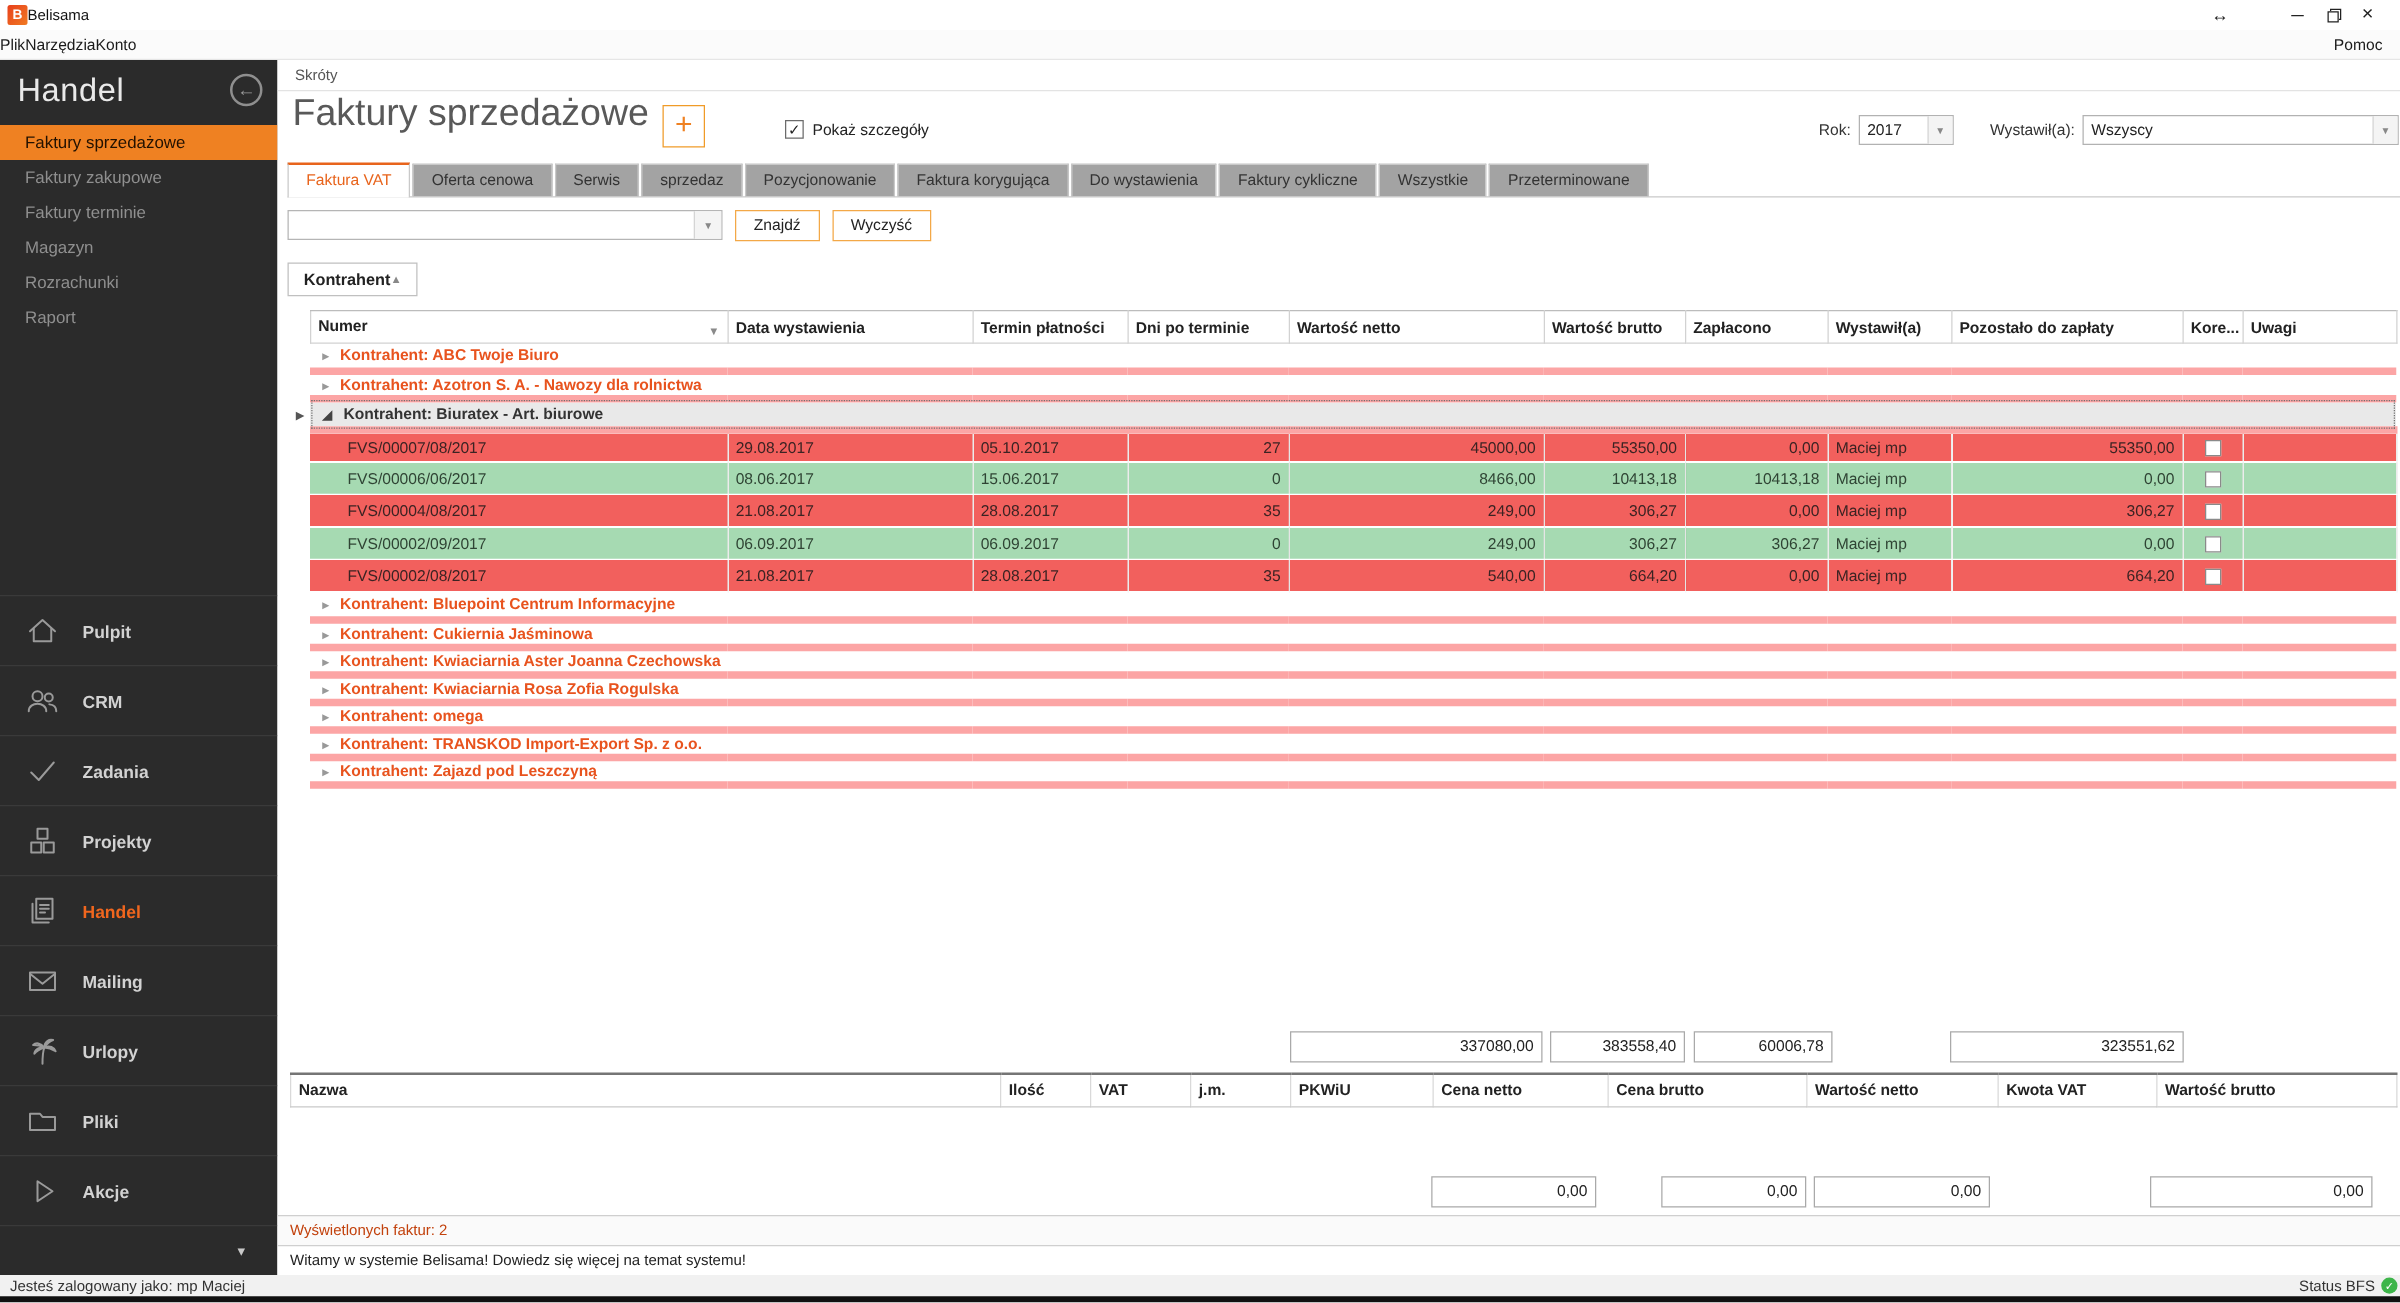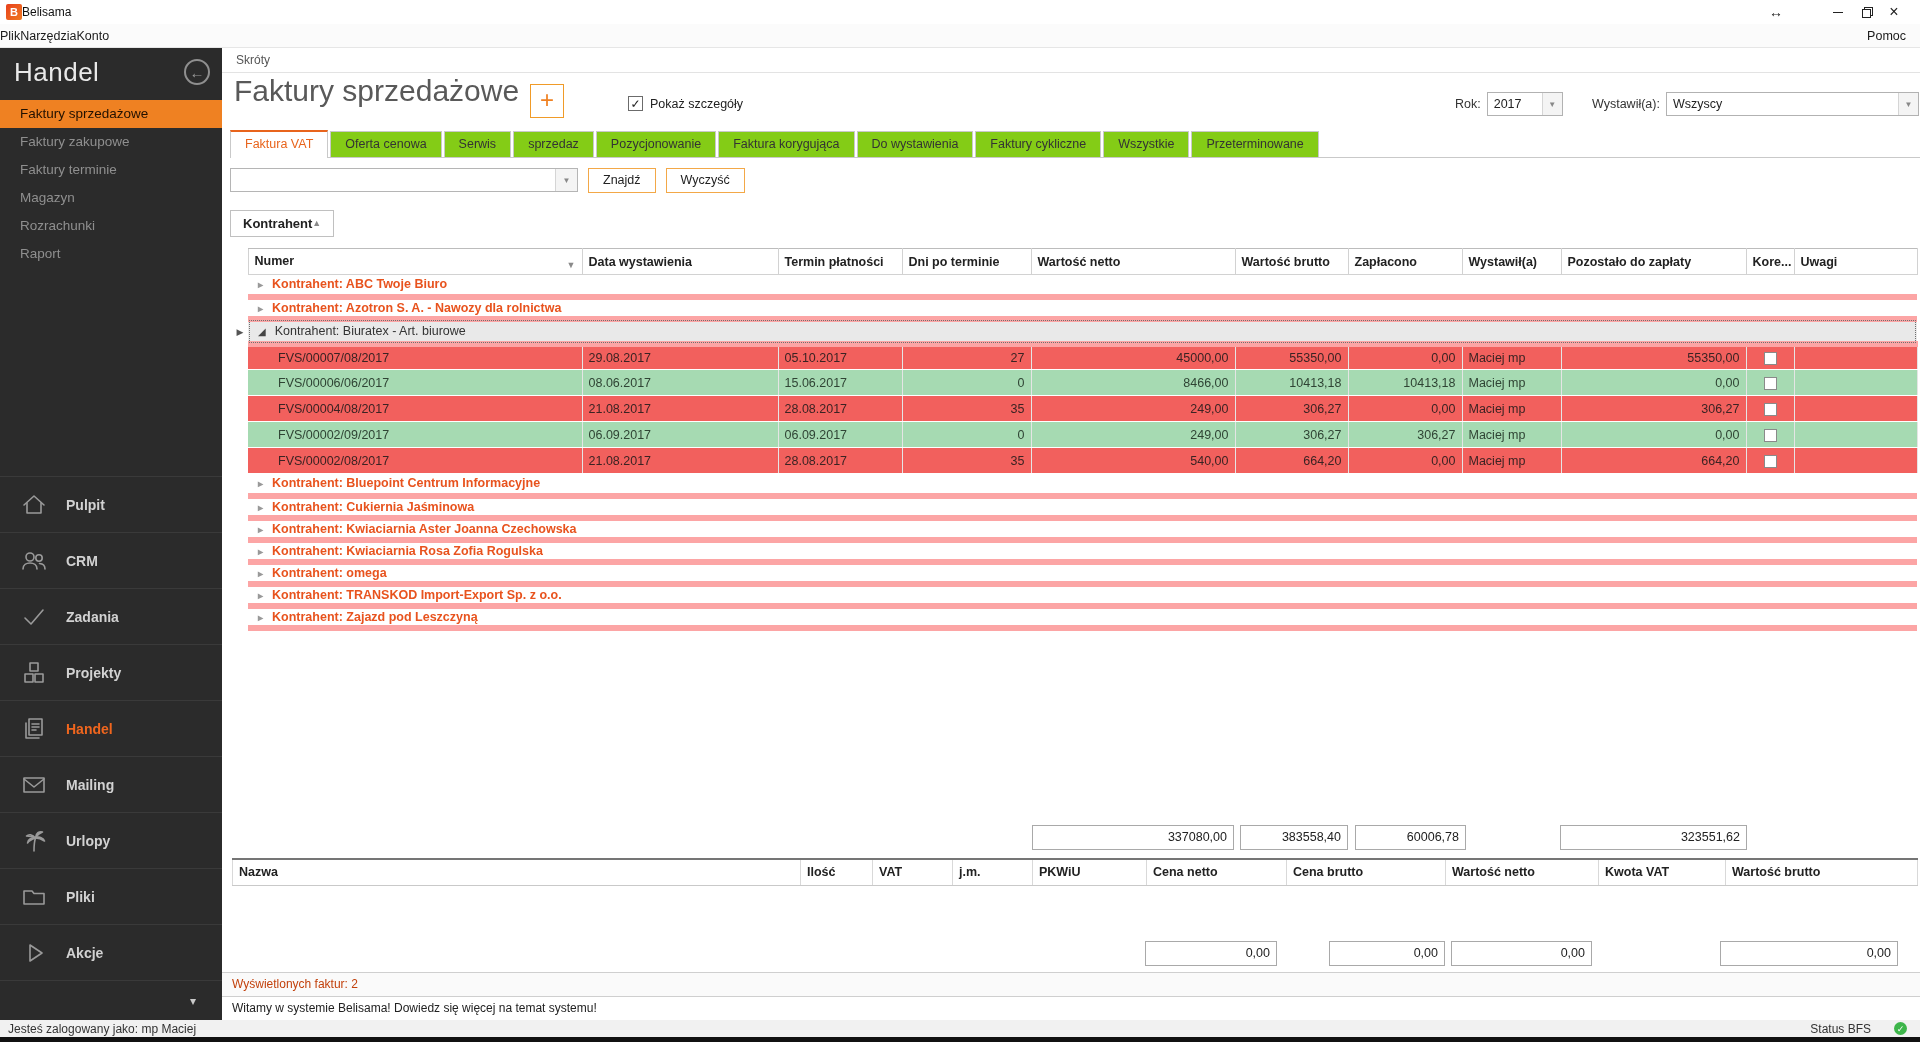--- a/index.html
+++ b/index.html
@@ -52,39 +52,39 @@
   .cbx { width:15px; height:15px; border:1px solid #6b6b6b; background:#fff; display:flex; align-items:center; justify-content:center; font-size:12px; color:#222; }
   .hdr-group { position:absolute; top:44px; display:flex; align-items:center; gap:6px; font-size:12.5px; color:#333; }
   .hg-year { left:1233px; }
   .hg-issuer { left:1370px; }
   .selbox { height:24px; border:1px solid #b2b2b2; background:#fff; display:flex; align-items:center; padding-left:6px; font-size:12.5px; color:#222; }
   .selbox .arr { margin-left:auto; width:20px; height:22px; display:flex; align-items:center; justify-content:center; color:#888; font-size:8px; background:#f4f4f4; border-left:1px solid #d5d5d5; }
   .w76 { width:76px; } .w253 { width:253px; }
 
   
   .tabstrip { position:absolute; top:82px; left:8px; right:0; height:28px; border-bottom:1px solid #c9c9c9; display:flex; align-items:flex-end; gap:2px; }
-  .tab { height:26px; line-height:24px; padding:0 14px; border:1px solid #c9c9c9; border-bottom:none; background:#84cc16; font-size:12.5px; color:#333; }
+  .tab { height:26px; line-height:24px; padding:0 14px; border:1px solid #c9c9c9; border-bottom:none; background:#a3a3a3; font-size:12.5px; color:#333; }
   .tab.active { height:28px; line-height:24px; border-top:2px solid #e8641c; color:#e8641c; margin-bottom:-1px; background:#fff; z-index:2; }
 
   
   .searchrow { position:absolute; top:120px; left:8px; display:flex; gap:10px; }
   .combo { width:348px; height:24px; border:1px solid #b5b5b5; background:#fff; display:flex; }
   .combo .arr { margin-left:auto; width:22px; display:flex; align-items:center; justify-content:center; color:#888; font-size:8px; background:#f4f4f4; border-left:1px solid #d5d5d5; }
   .obtn { height:25px; padding:0 14px; border:1px solid #f3a847; background:#fff; font-size:12.5px; color:#222; line-height:23px; }
   .groupbox { position:absolute; top:162px; left:8px; height:27px; border:1px solid #c0c0c0; background:#fff; padding:0 12px; font-size:13px; font-weight:bold; color:#222; line-height:25px; display:flex; align-items:center; }
   .groupbox .up { font-size:9px; color:#888; }
 
   
   .grid { position:absolute; top:200px; left:10px; width:1685px; border-collapse:collapse; table-layout:fixed; font-size:12.5px; color:#222; }
   .grid th { height:26px; border:1px solid #d2d2d2; border-top-color:#bcbcbc; background:#fff; font-weight:bold; text-align:left; padding:0 6px; white-space:nowrap; overflow:hidden; }
   .grid th.gut, .grid td.gut { border:none; background:#fff; padding:0; text-align:center; }
   .grid td { white-space:nowrap; overflow:hidden; padding:0 6px; }
   .grid tr.grp td.gcell { height:22px; font-weight:bold; color:#e8531e; border-bottom:6px solid #fca5a5; padding-left:10px; }
   .grid tr.grp .exp { color:#999; font-size:10px; margin-right:9px; }
-  .grid tr.sel td.gcell { height:25px; background:#e9e9e9; color:#333; font-weight:normal; outline:1px dotted #707070; outline-offset:-2px; }
+  .grid tr.sel td.gcell { height:25px; background:#e9e9e9; color:#333; font-weight:bold; outline:1px dotted #707070; outline-offset:-2px; }
   .grid tr.sel .exp { color:#444; font-size:10px; }
   .grid td.gut .rowptr { color:#555; font-size:9px; }
   .grid tr.inv td { height:26px; border-right:1px solid rgba(0,0,0,0.10); border-bottom:1px solid #fff; }
   .grid tr.inv td.gut { border-right:none; border-bottom:none; }
   .grid tr.r td:not(.gut) { background:#f2605d; color:#3b2323; }
   .grid tr.g td:not(.gut) { background:#a6dab2; color:#2f4434; }
   .grid td.numcell { padding-left:30px; }
   .grid td.num { text-align:right; }
   .grid td.ctr { text-align:center; }
   .cb { display:inline-block; width:13px; height:13px; background:#fff; border:1px solid #8a8a8a; vertical-align:middle; }
@@ -105,21 +105,21 @@
   .z2 { top:893px; left:1107px; width:116px; }
   .z3 { top:893px; left:1229px; width:141px; }
   .z4 { top:893px; left:1498px; width:178px; }
 
   .countbar { position:absolute; top:924px; left:0; right:0; height:24px; line-height:23px; border-top:1px solid #cfcfcf; background:#fafafa; padding-left:10px; font-size:12px; color:#c2410c; }
   .welcomebar { position:absolute; top:948px; left:0; right:0; height:24px; line-height:23px; border-top:1px solid #cfcfcf; background:#fff; padding-left:10px; font-size:12px; color:#222; }
 
   
   .statusbar { position:absolute; top:1020px; left:0; width:1920px; height:17px; background:#f1f1f1; display:flex; align-items:center; font-size:12px; color:#333; }
   .statusbar .left { padding-left:8px; }
-  .statusbar .right { margin-left:auto; display:flex; align-items:center; gap:23px; padding-right:13px; }
+  .statusbar .right { margin-left:auto; display:flex; align-items:center; gap:5px; padding-right:2px; }
   .okdot { width:13px; height:13px; border-radius:50%; background:#3db54a; color:#fff; font-size:9px; display:flex; align-items:center; justify-content:center; }
   .bottomedge { position:absolute; top:1037px; left:0; width:1920px; height:5px; background:#111; }
 </style>
 </head>
 <body>
 
 <div class="app">
 
   <div class="titlebar">
     <div class="applogo">B</div>

